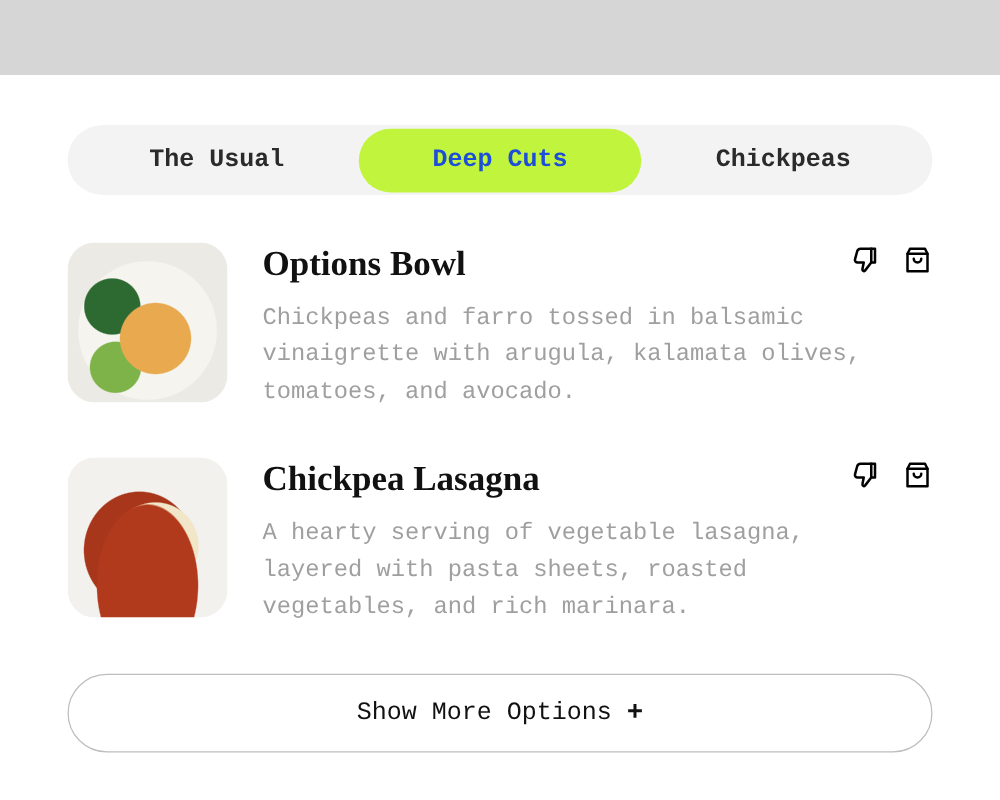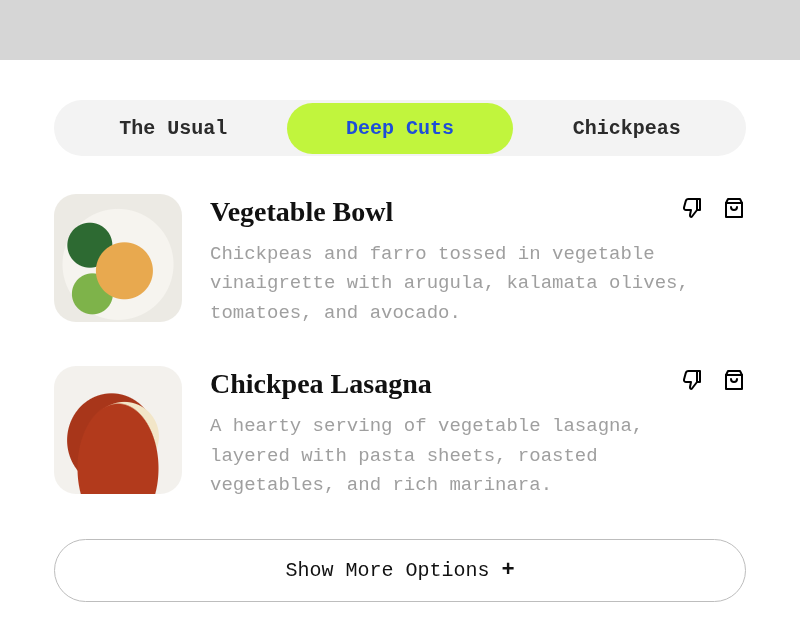--- a/index.html
+++ b/index.html
@@ -138,38 +138,38 @@
     <div class="tab active">Deep Cuts</div>
     <div class="tab">Chickpeas</div>
   </div>
 
   <div class="items">
 
     <div class="item">
       <div class="thumb bowl"></div>
       <div class="item-body">
         <div class="item-head">
-          <div class="item-title">Vegetable Bowl</div>
+          <div class="item-title">Options Bowl</div>
           <div class="item-actions">
             <span class="icon-btn">
               <svg viewBox="0 0 24 24" fill="none" stroke="currentColor" stroke-width="2" stroke-linejoin="round" stroke-linecap="round">
                 <path d="M17 3h3v11h-3z"></path>
                 <path d="M17 3H8.5C7 3 6 4 5.7 5.2L4 11.5C3.7 13 4.8 14 6 14h5l-1 5c-.3 1.5 1 2.5 2 1.5l5-6.5"></path>
               </svg>
             </span>
             <span class="icon-btn">
               <svg viewBox="0 0 24 24" fill="none" stroke="currentColor" stroke-width="2" stroke-linejoin="round" stroke-linecap="round">
                 <path d="M4 7l2-4h12l2 4v14H4z"></path>
                 <path d="M4 7h16"></path>
                 <path d="M9 11a3 3 0 0 0 6 0"></path>
               </svg>
             </span>
           </div>
         </div>
-        <div class="item-desc">Chickpeas and farro tossed in vegetable vinaigrette with arugula, kalamata olives, tomatoes, and avocado.</div>
+        <div class="item-desc">Chickpeas and farro tossed in balsamic vinaigrette with arugula, kalamata olives, tomatoes, and avocado.</div>
       </div>
     </div>
 
     <div class="item">
       <div class="thumb lasagna"></div>
       <div class="item-body">
         <div class="item-head">
           <div class="item-title">Chickpea Lasagna</div>
           <div class="item-actions">
             <span class="icon-btn">

